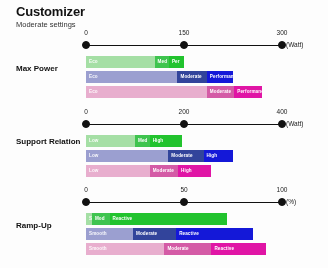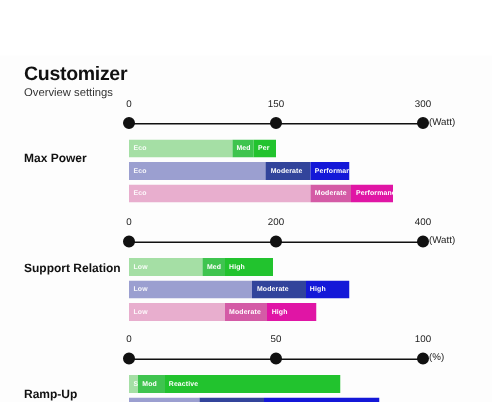--- a/index.html
+++ b/index.html
@@ -7,21 +7,20 @@
     width:328px;height:268px;
     background:#ffffff;
     font-family:"Liberation Sans","DejaVu Sans",sans-serif;
     color:#1a1a1a;
     overflow:hidden;
     position:relative;
   }
   #panel{
     position:absolute;inset:0;
     background:#fdfdfd;
-    margin-top:37px;
   }
   .title{
     position:absolute;left:16px;top:4px;
     font-size:13px;font-weight:bold;letter-spacing:-0.2px;
     color:#111;
   }
   .subtitle{
     position:absolute;left:16px;top:20px;
     font-size:7.5px;color:#333;
   }
@@ -71,21 +70,21 @@
     letter-spacing:0.1px;
   }
   .seg.light span{color:#ffffff;opacity:.92;}
   .seg.dark  span{color:#ffffff;}
 </style>
 </head>
 <body>
 
 <div id="panel">
   <div class="title">Customizer</div>
-  <div class="subtitle">Overview settings</div>
+  <div class="subtitle">Moderate settings</div>
   <div id="groups-host">
       <div class="group" style="top: 30px;">
         <div class="axis-wrap">
           <div class="axis-line"></div>
           <div class="tick" style="left: 0px;">
             <div class="dot"></div>
             <div class="tlabel">0</div>
           </div>
           <div class="tick" style="left: 98px;">
             <div class="dot"></div>

